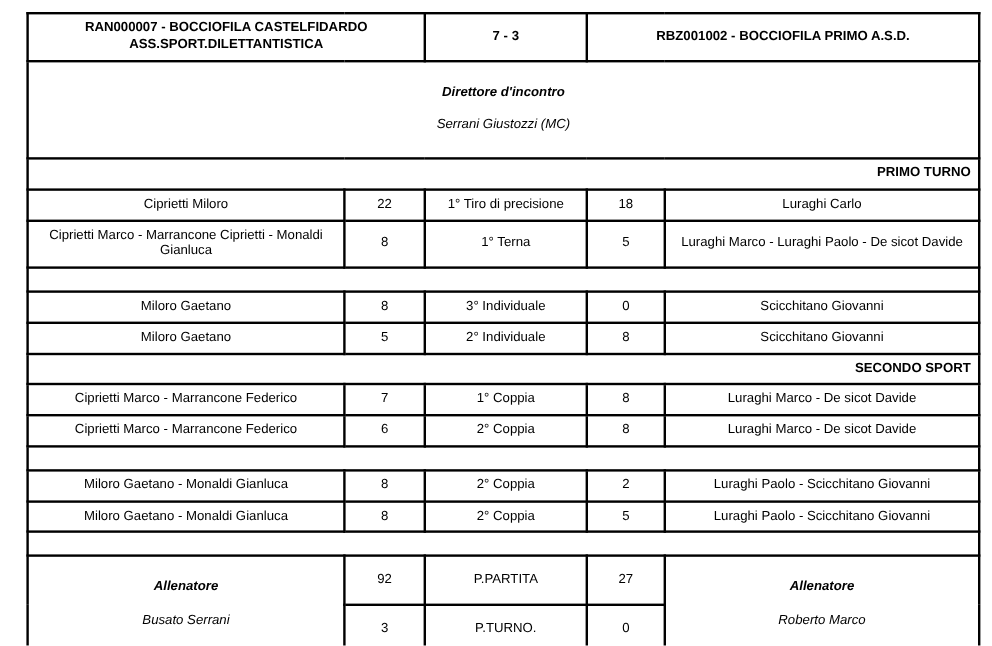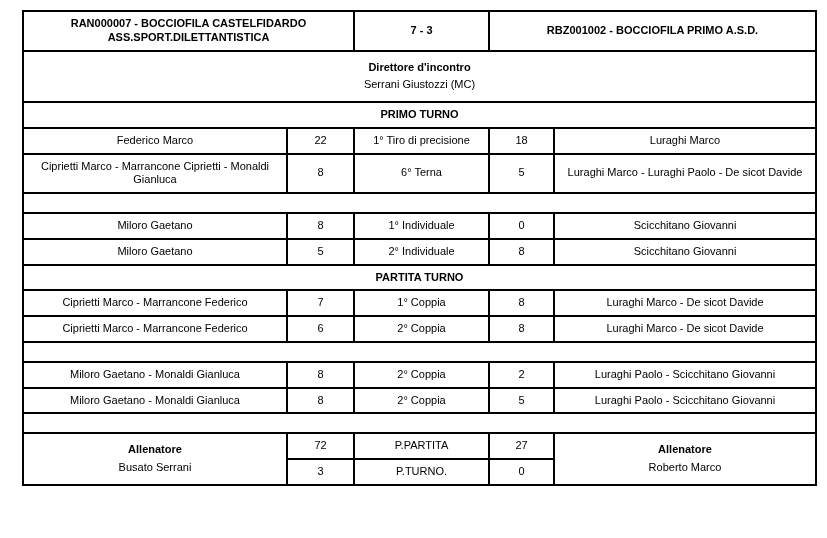--- a/index.html
+++ b/index.html
@@ -22,22 +22,22 @@
   table.report td {
     border: 2px solid #000000;
     text-align: center;
     vertical-align: middle;
     padding: 5px 6px;
     overflow: hidden;
   }
   td.vtop { vertical-align: top; padding-top: 6px; }
   .b { font-weight: bold; }
   tr.sep td { height: 14px; padding: 2px; }
-  tr.section-row td { padding: 5px 6px; }
-  .two-line div { margin: 4px; }
+  tr.section-row td { padding: 5px 6px; text-align: right; }
+  .two-line div { margin: 14px; font-style: italic; }
 </style>
 </head>
 <body>
 
 <table class="report">
   <colgroup>
     <col style="width:264px">
     <col style="width:67px">
     <col style="width:135px">
     <col style="width:65px">
@@ -56,55 +56,55 @@
       <div class="b">Direttore d'incontro</div>
       <div>Serrani Giustozzi (MC)</div>
     </td>
   </tr>
 
   <tr class="section-row">
     <td colspan="5" class="b">PRIMO TURNO</td>
   </tr>
 
   <tr>
-    <td>Federico Marco</td>
+    <td>Ciprietti Miloro</td>
     <td>22</td>
     <td>1° Tiro di precisione</td>
     <td>18</td>
-    <td>Luraghi Marco</td>
+    <td>Luraghi Carlo</td>
   </tr>
   <tr>
     <td>Ciprietti Marco - Marrancone Ciprietti - Monaldi Gianluca</td>
     <td>8</td>
-    <td>6° Terna</td>
+    <td>1° Terna</td>
     <td>5</td>
     <td>Luraghi Marco - Luraghi Paolo - De sicot Davide</td>
   </tr>
 
   <tr class="sep">
     <td colspan="5">&nbsp;</td>
   </tr>
 
   <tr>
     <td>Miloro Gaetano</td>
     <td>8</td>
-    <td>1° Individuale</td>
+    <td>3° Individuale</td>
     <td>0</td>
     <td>Scicchitano Giovanni</td>
   </tr>
   <tr>
     <td>Miloro Gaetano</td>
     <td>5</td>
     <td>2° Individuale</td>
     <td>8</td>
     <td>Scicchitano Giovanni</td>
   </tr>
 
   <tr class="section-row">
-    <td colspan="5" class="b">PARTITA TURNO</td>
+    <td colspan="5" class="b">SECONDO SPORT</td>
   </tr>
 
   <tr>
     <td>Ciprietti Marco - Marrancone Federico</td>
     <td>7</td>
     <td>1° Coppia</td>
     <td>8</td>
     <td>Luraghi Marco - De sicot Davide</td>
   </tr>
   <tr>
@@ -136,21 +136,21 @@
 
   <tr class="sep">
     <td colspan="5">&nbsp;</td>
   </tr>
 
   <tr>
     <td rowspan="2" class="two-line">
       <div class="b">Allenatore</div>
       <div>Busato Serrani</div>
     </td>
-    <td>72</td>
+    <td>92</td>
     <td>P.PARTITA</td>
     <td>27</td>
     <td rowspan="2" class="two-line">
       <div class="b">Allenatore</div>
       <div>Roberto Marco</div>
     </td>
   </tr>
   <tr>
     <td>3</td>
     <td>P.TURNO.</td>

